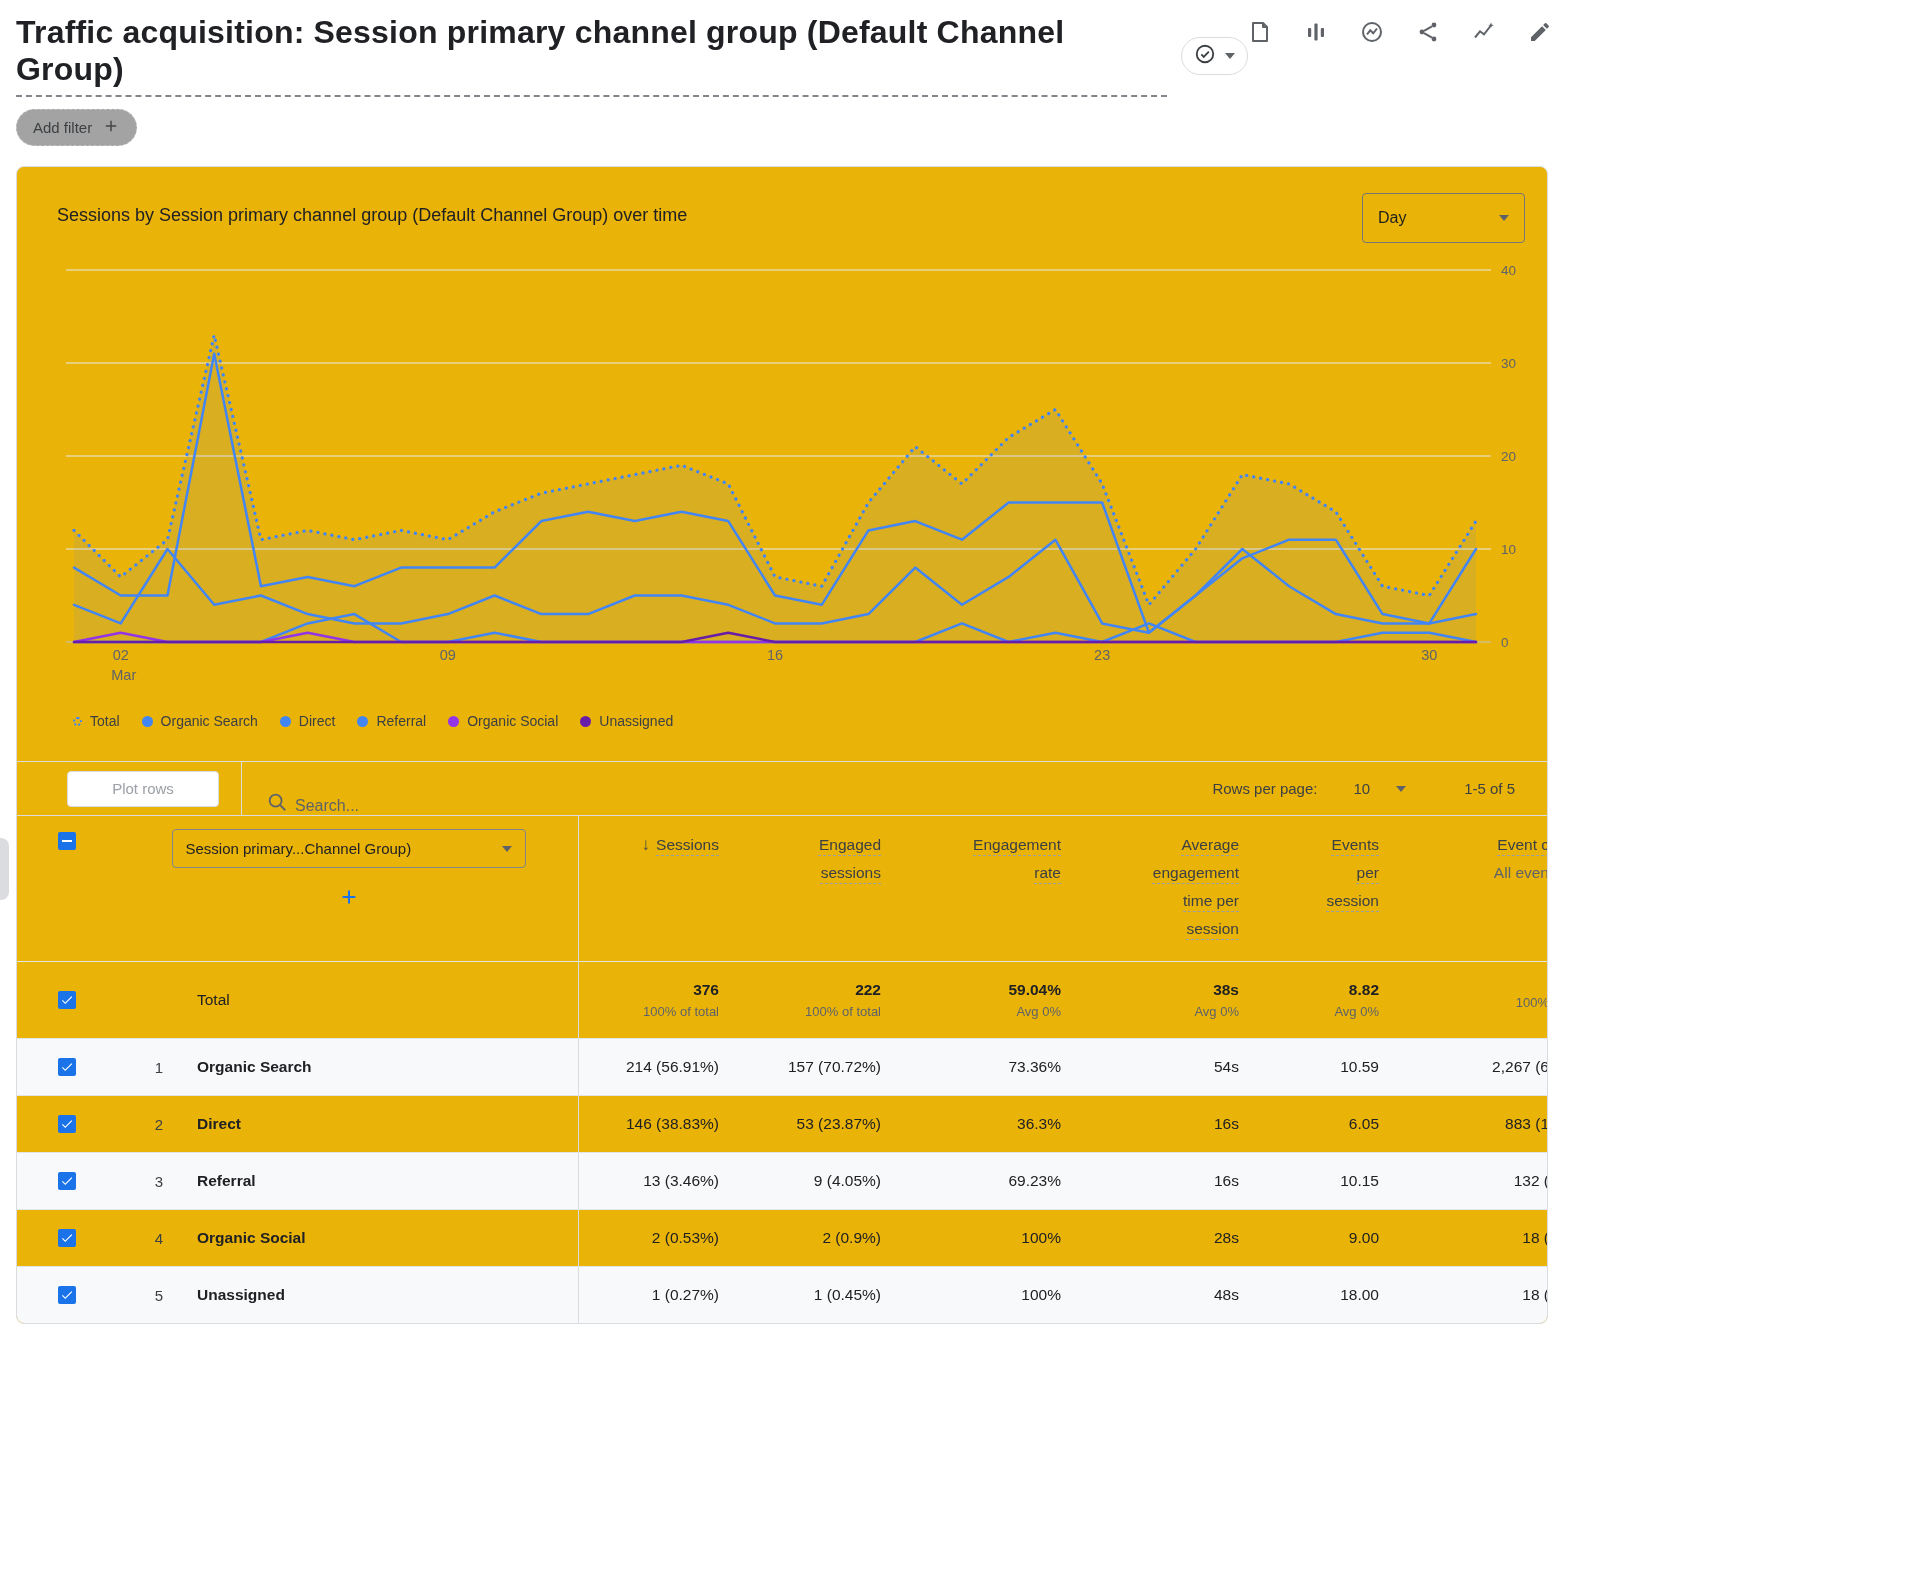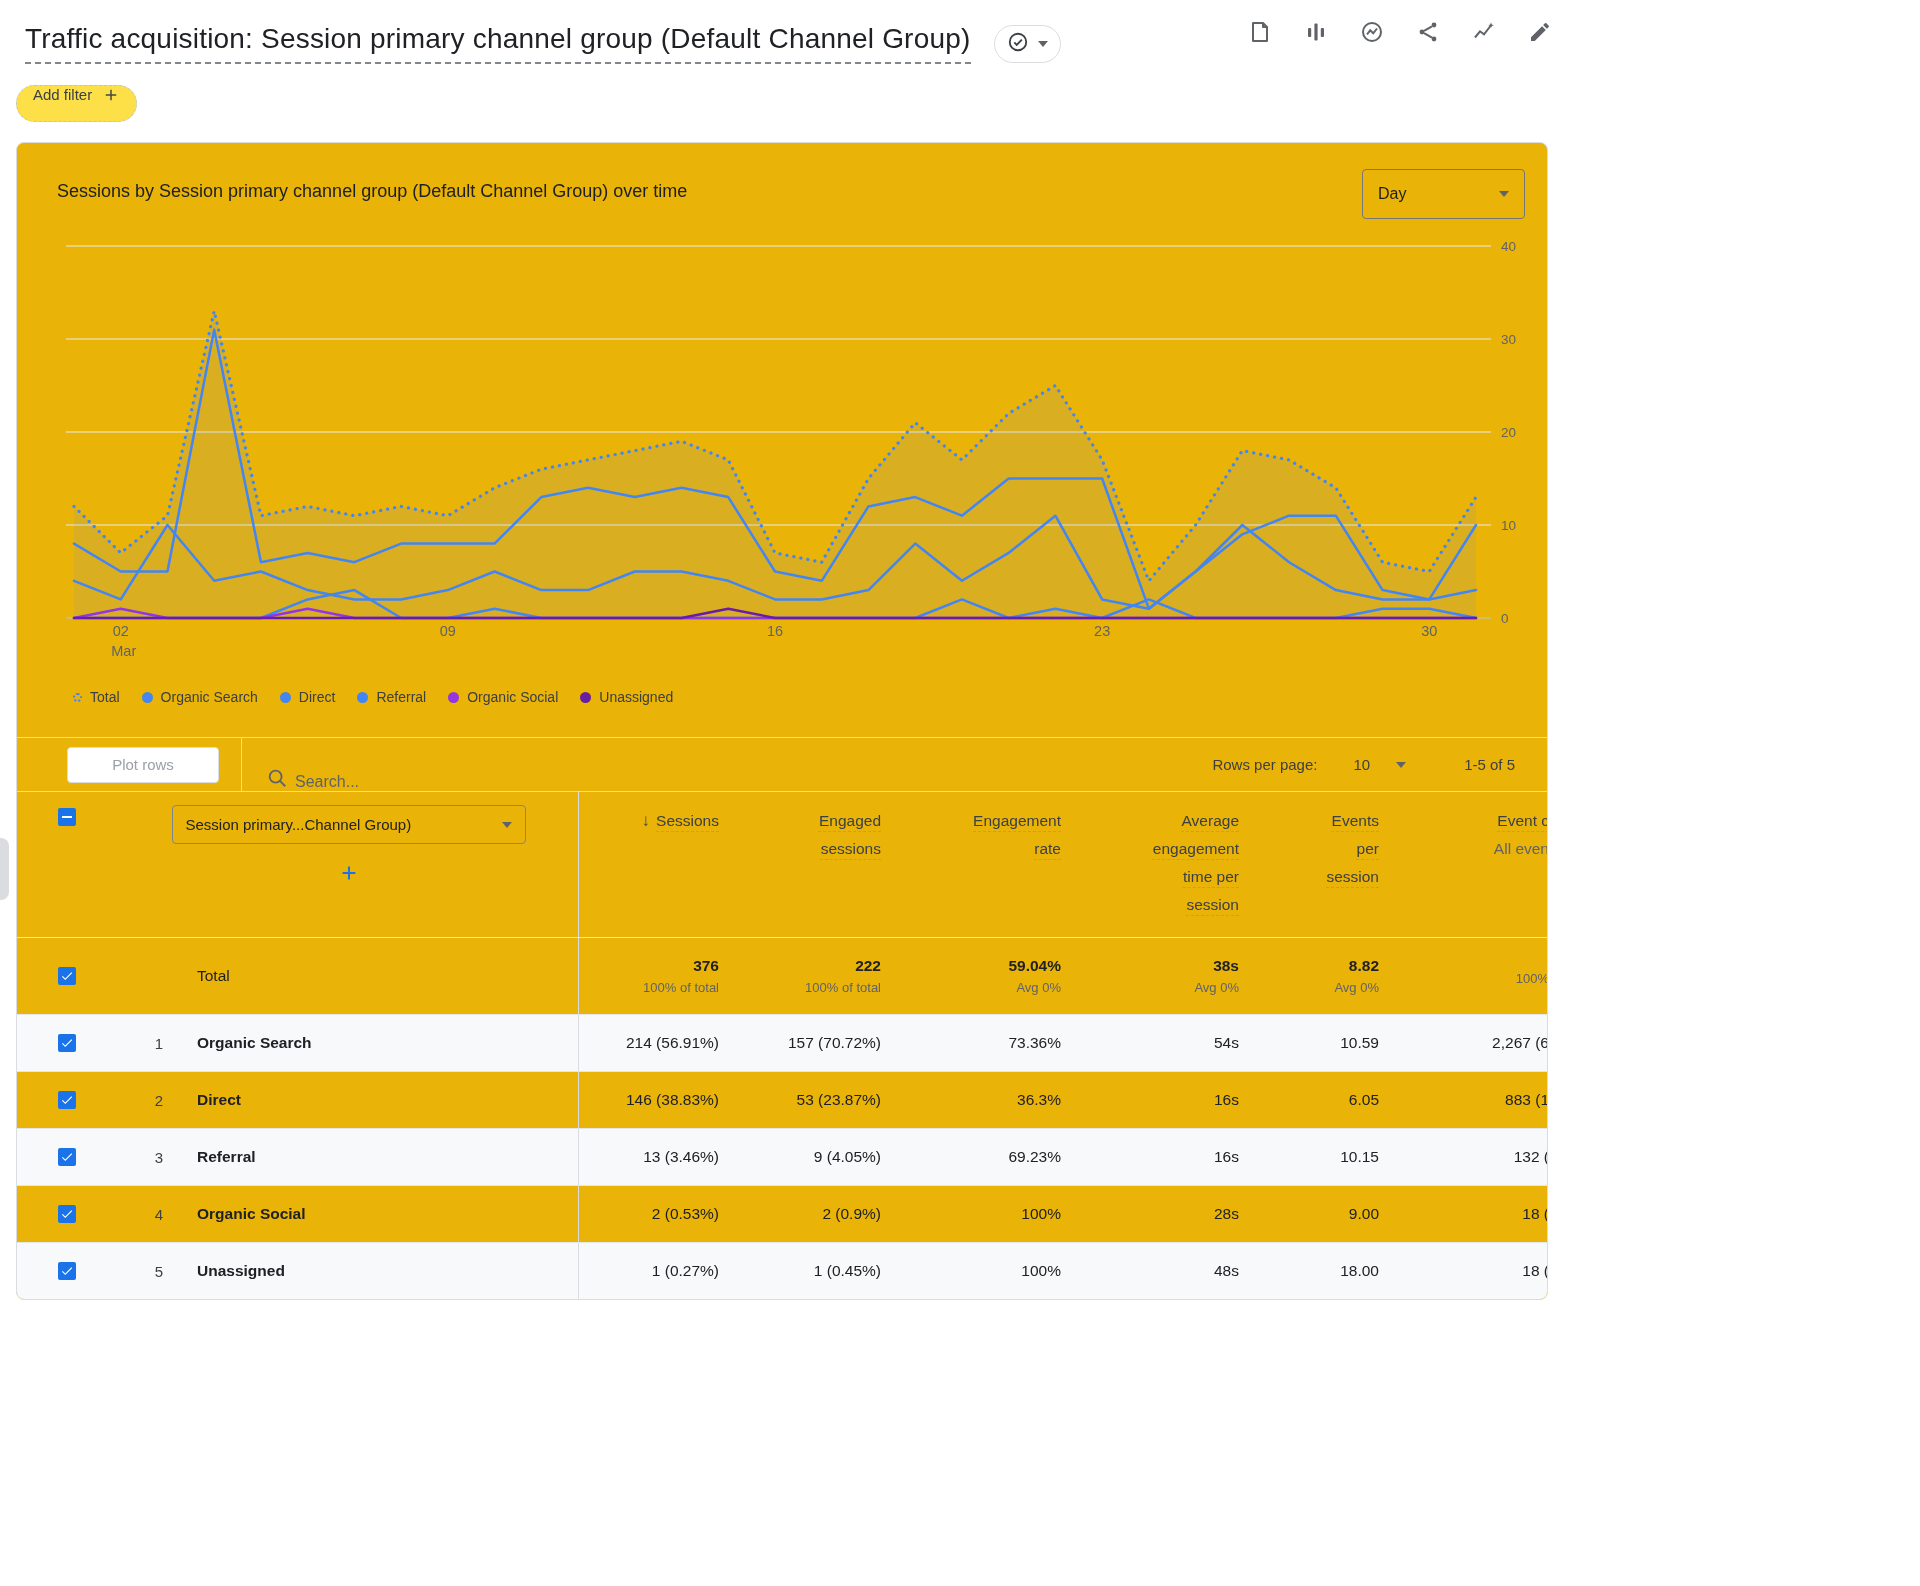--- a/index.html
+++ b/index.html
@@ -8,36 +8,36 @@
     width:1920px; height:1586px; background:#fff; overflow:hidden;
     font-family:"Liberation Sans", sans-serif; color:#202124;
     position:relative;
   }
   .app { position:relative; width:1564px; }
 
   
   .topbar { display:flex; justify-content:space-between; align-items:flex-start; padding:14px 12px 0 16px; }
   .title-row { display:flex; align-items:center; gap:14px; }
   h1.page-title {
-    margin:9px; font-size:28px; font-weight:400; letter-spacing:.2px; color:#202124;
+    margin:0; font-size:32px; font-weight:700; letter-spacing:.2px; color:#202124;
     padding-bottom:7px; border-bottom:2px dashed #80868b;
   }
   .check-pill {
     display:flex; align-items:center; gap:9px; height:38px; padding:0 12px;
     border:1px solid #dadce0; border-radius:20px; background:#fff; cursor:pointer;
   }
   .top-icons { display:flex; gap:32px; margin-top:6px; }
   .icon-btn { width:24px; height:24px; cursor:pointer; }
   .caret { width:0; height:0; border-left:5px solid transparent; border-right:5px solid transparent; border-top:6px solid #5f6368; }
 
   
   .filter-row { padding:12px 0 10px 16px; }
   .chip {
-    display:inline-flex; align-items:flex-start; gap:10px; padding:0 16px; height:37px;
-    border:1px dashed #bfc3c7; border-radius:20px; font-size:15px; color:#3c4043; cursor:pointer; background:#fde047;
+    display:inline-flex; align-items:center; gap:10px; padding:0 16px; height:37px;
+    border:1px dashed #bfc3c7; border-radius:20px; font-size:15px; color:#3c4043; cursor:pointer; background:#a3a3a3;
   }
 
   
   .card {
     position:relative; margin:10px 0 0 16px; width:1532px;
     border:1px solid #dadce0; border-radius:8px; background:#eab308; overflow:hidden;
   }
 
   .chart-header { display:flex; justify-content:space-between; align-items:flex-start; padding:26px 22px 0 40px; }
   .chart-title { font-size:18px; color:#202124; padding-top:12px; }

